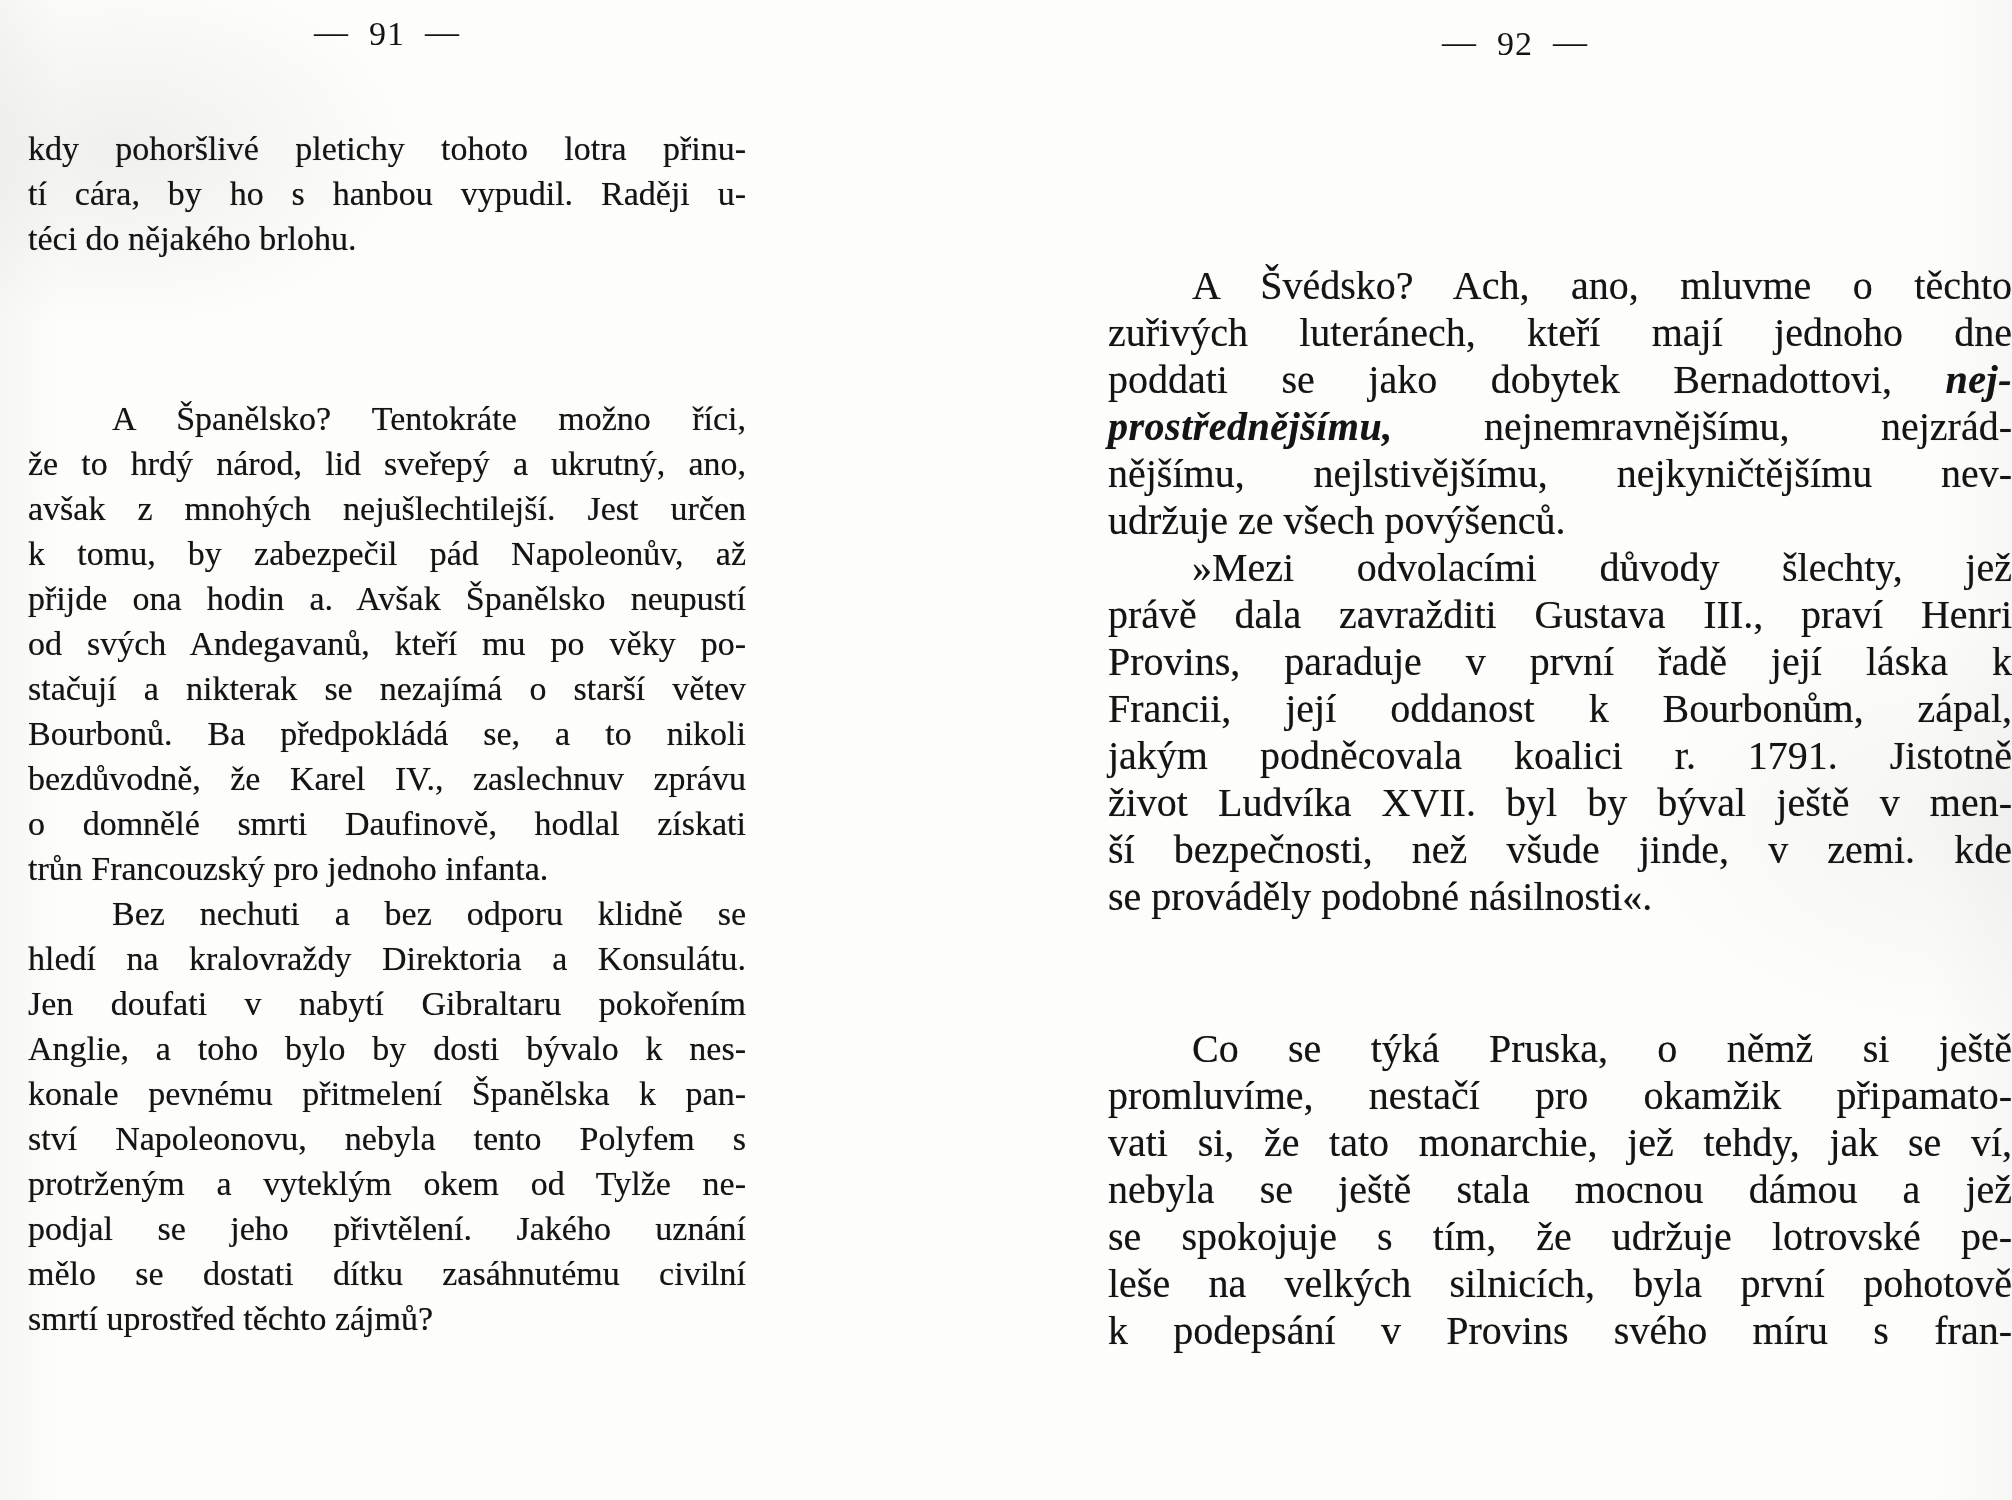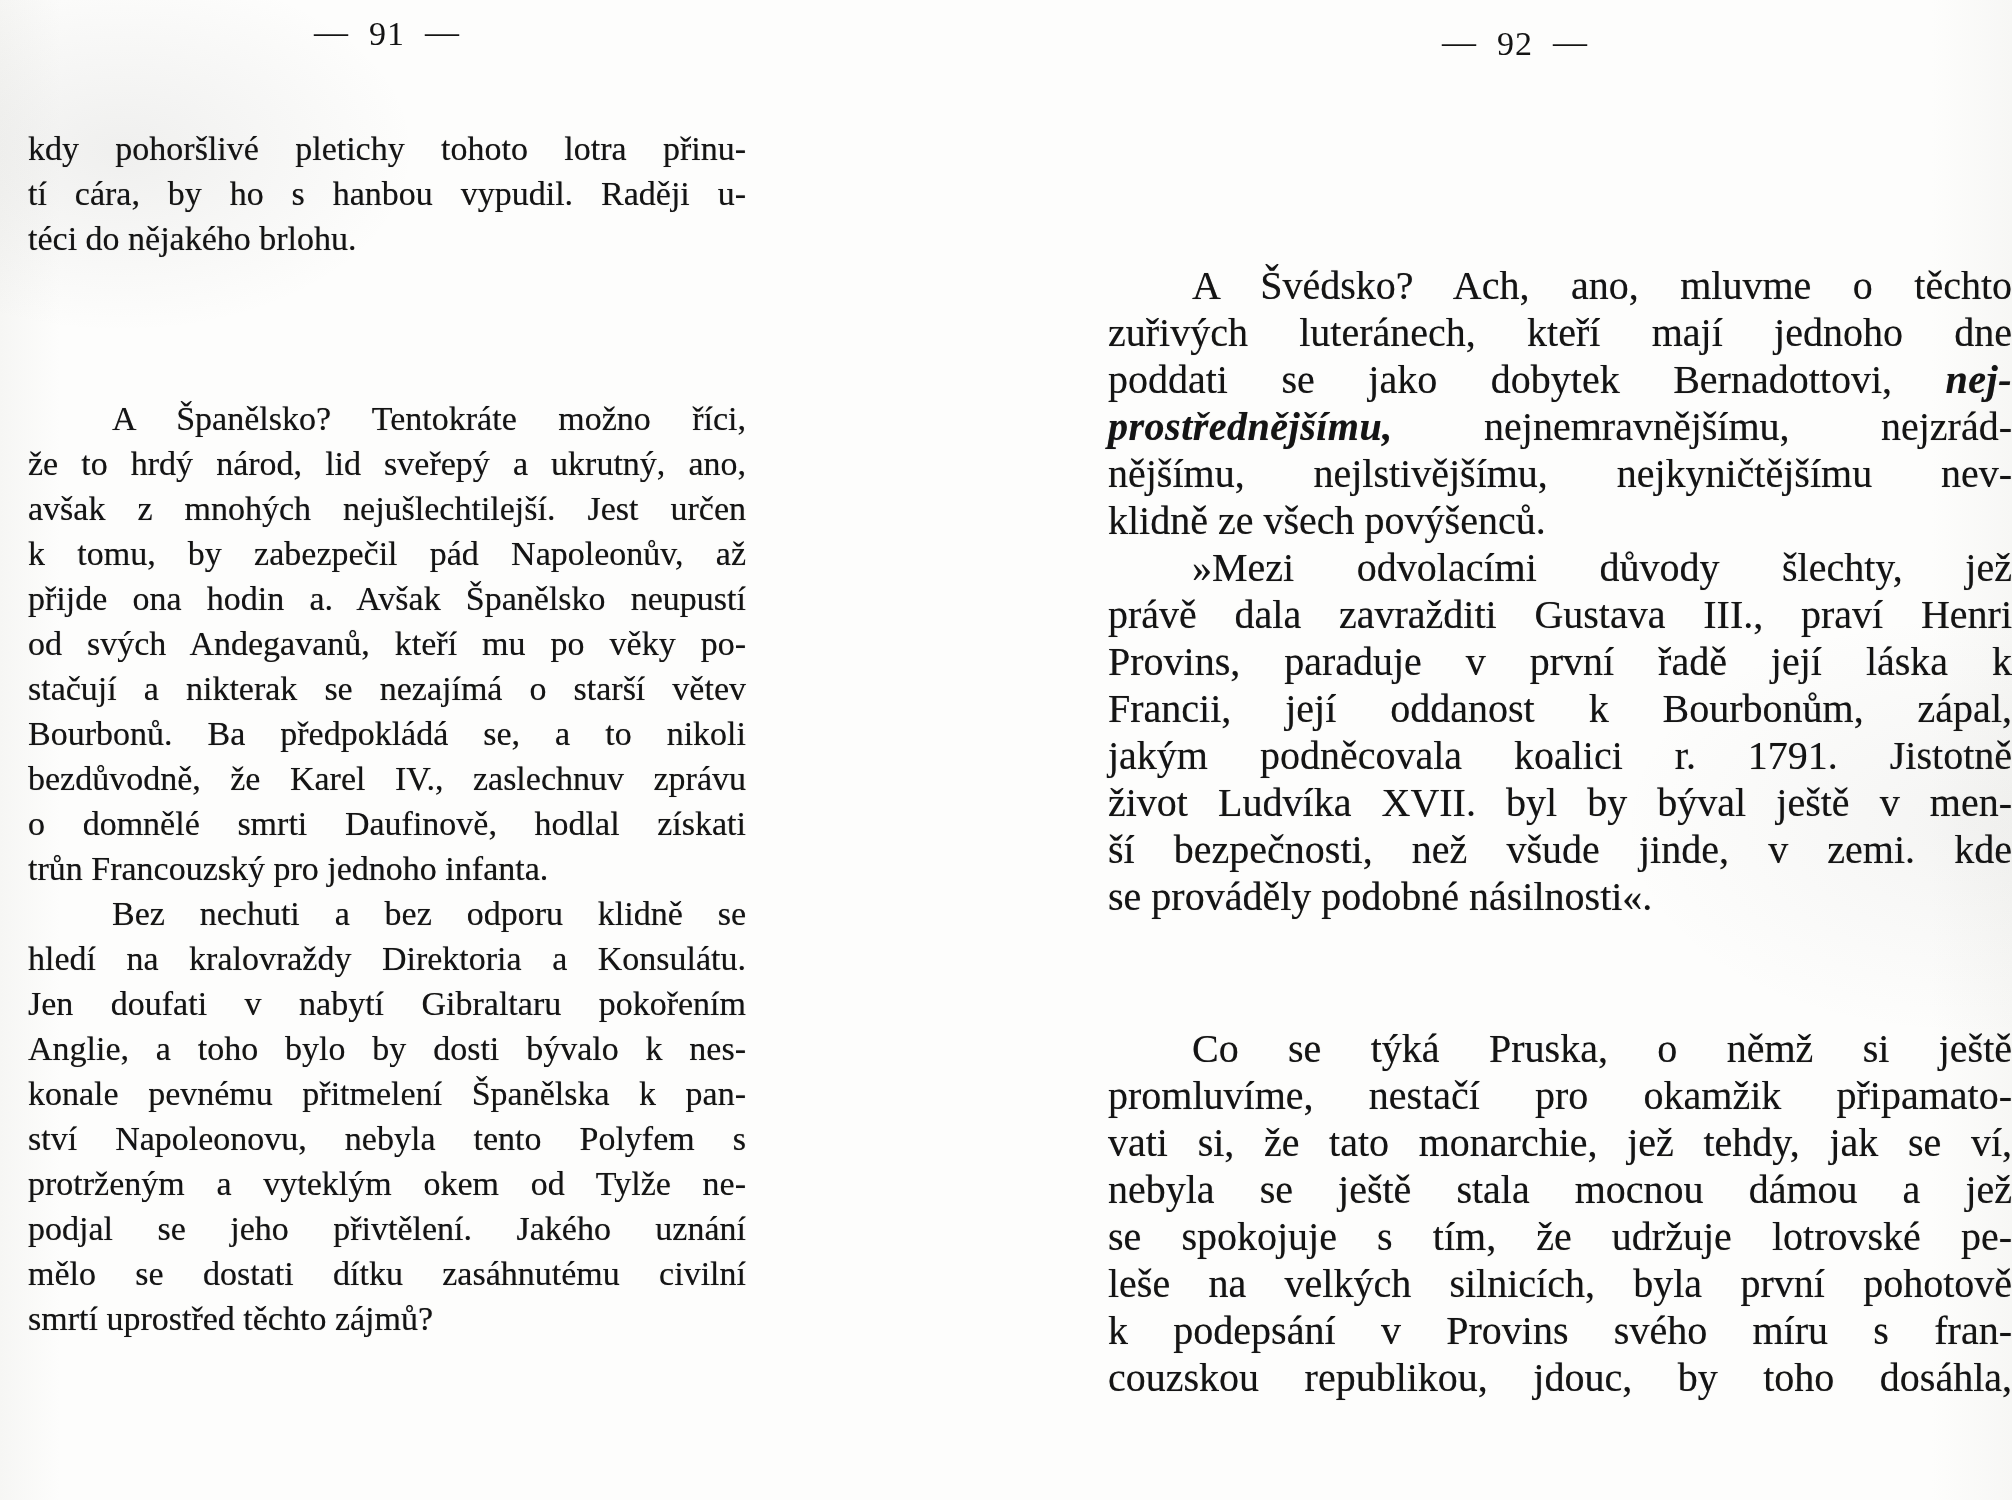--- a/index.html
+++ b/index.html
@@ -110,38 +110,37 @@
     <header class="page-header">
       <span class="dash">—</span><span class="pagenum">92</span><span class="dash">—</span>
     </header>
     <div class="page-body">
         <div class="paragraph">
           <div class="line indent"><span>A Švédsko? Ach, ano, mluvme o těchto</span></div>
           <div class="line"><span>zuřivých luteránech, kteří mají jednoho dne</span></div>
           <div class="line"><span>poddati se jako dobytek Bernadottovi, </span><em>nej-</em></div>
           <div class="line"><em>prostřednějšímu,</em><span> nejnemravnějšímu, nejzrád-</span></div>
           <div class="line"><span>nějšímu, nejlstivějšímu, nejkyničtějšímu nev-</span></div>
-          <div class="line endline"><span>klidně ze všech povýšenců.</span></div>
+          <div class="line endline"><span>udržuje ze všech povýšenců.</span></div>
         </div>
         <div class="paragraph">
           <div class="line indent"><span>»Mezi odvolacími důvody šlechty, jež</span></div>
           <div class="line"><span>právě dala zavražditi Gustava III., praví Henri</span></div>
           <div class="line"><span>Provins, paraduje v první řadě její láska k</span></div>
           <div class="line"><span>Francii, její oddanost k Bourbonům, zápal,</span></div>
           <div class="line"><span>jakým podněcovala koalici r. 1791. Jistotně</span></div>
           <div class="line"><span>život Ludvíka XVII. byl by býval ještě v men-</span></div>
           <div class="line"><span>ší bezpečnosti, než všude jinde, v zemi. kde</span></div>
           <div class="line endline"><span>se prováděly podobné násilnosti«.</span></div>
         </div>
         <div class="paragraph gap-before">
           <div class="line indent"><span>Co se týká Pruska, o němž si ještě</span></div>
           <div class="line"><span>promluvíme, nestačí pro okamžik připamato-</span></div>
           <div class="line"><span>vati si, že tato monarchie, jež tehdy, jak se ví,</span></div>
           <div class="line"><span>nebyla se ještě stala mocnou dámou a jež</span></div>
           <div class="line"><span>se spokojuje s tím, že udržuje lotrovské pe-</span></div>
           <div class="line"><span>leše na velkých silnicích, byla první pohotově</span></div>
           <div class="line"><span>k podepsání v Provins svého míru s fran-</span></div>
-          <div class="line"><span>couzskou republikou, jdouc, by toho dosáhla,</span></div>
         </div>
       </div>
   </section>
 
 </div>
 
 </body></html>

